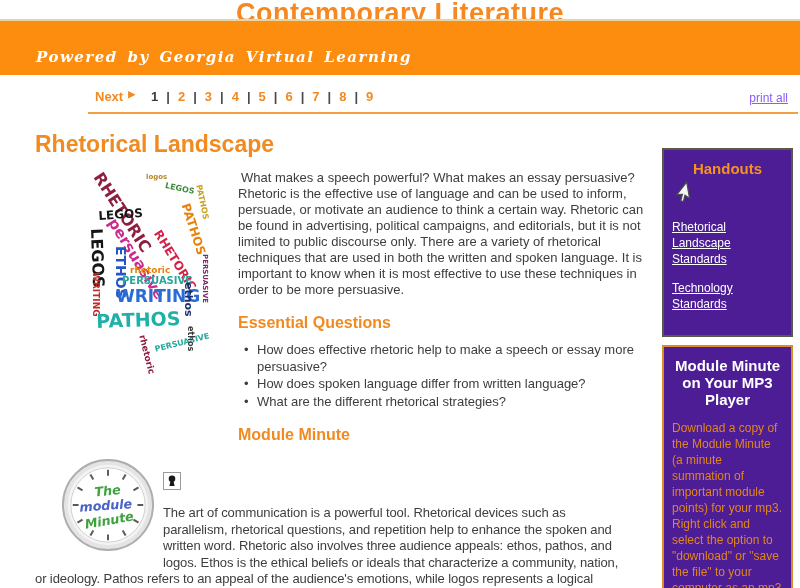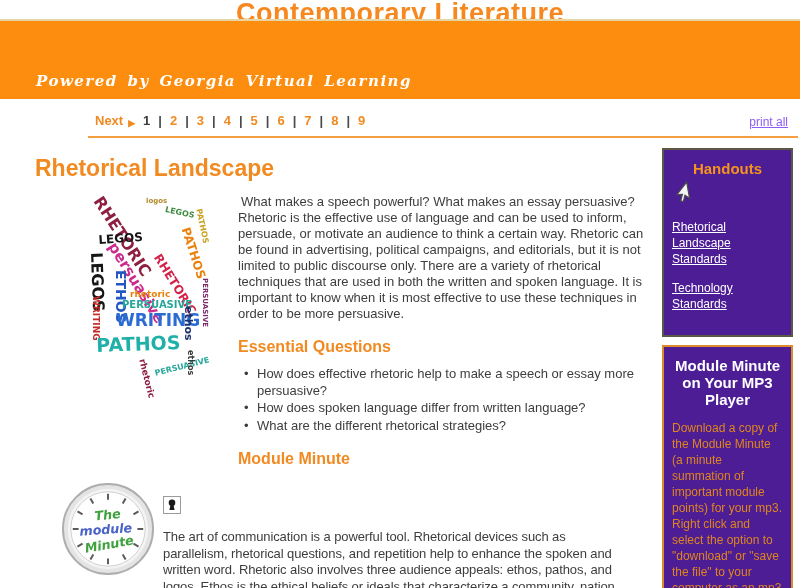--- a/index.html
+++ b/index.html
@@ -3,29 +3,29 @@
 <meta charset="utf-8">
 <style>
   * { margin:0; padding:0; box-sizing:border-box; }
   html,body { width:800px; height:588px; background:#ffffff; overflow:hidden;
     font-family:"Liberation Sans", sans-serif; }
 
   
   .title-strip { height:19px; overflow:hidden; text-align:center; }
   .site-title { font-size:27px; font-weight:bold; color:#f6881f; line-height:27px; letter-spacing:0.5px; }
   .tan-line { height:2px; background:#e7d5a6; }
-  .banner { height:78px; background:#fc8d0e; position:relative; }
+  .banner { height:54px; background:#fc8d0e; position:relative; }
   .tagline { position:absolute; left:36px; bottom:9px; color:#ffffff;
     font-family:"DejaVu Serif", serif; font-style:italic; font-weight:bold;
     font-size:15px; letter-spacing:1.5px; word-spacing:3px; }
 
   
   .pag-wrap { position:relative; padding:14px 0 8px 95px; }
   .pag-row { display:flex; align-items:center; font-size:13px; }
-  .next-btn { color:#f18a21; font-weight:bold; text-decoration:none; cursor:pointer; margin-right:8px; display:inline-flex; align-items:flex-end; }
+  .next-btn { color:#f18a21; font-weight:bold; text-decoration:none; cursor:pointer; margin-right:16px; display:inline-flex; align-items:flex-start; }
   .next-arrow { font-size:9px; margin-left:5px; color:#f18a21; }
   .pnum { color:#f18a21; font-weight:bold; text-decoration:none; cursor:pointer; }
   .pnum.current { color:#3c3c3c; }
   .sep { color:#4a4a4a; font-weight:bold; margin:0 8px; }
   .print-all { position:absolute; right:12px; top:16px; color:#8b5cf6; font-size:12px; text-decoration:underline; cursor:pointer; }
   .orange-rule { height:2px; background:#f2a041; margin-left:88px; margin-right:2px; }
 
   
   .page-title { margin:17px 0 0 35px; font-size:23px; font-weight:bold; color:#f18a21; }
 

